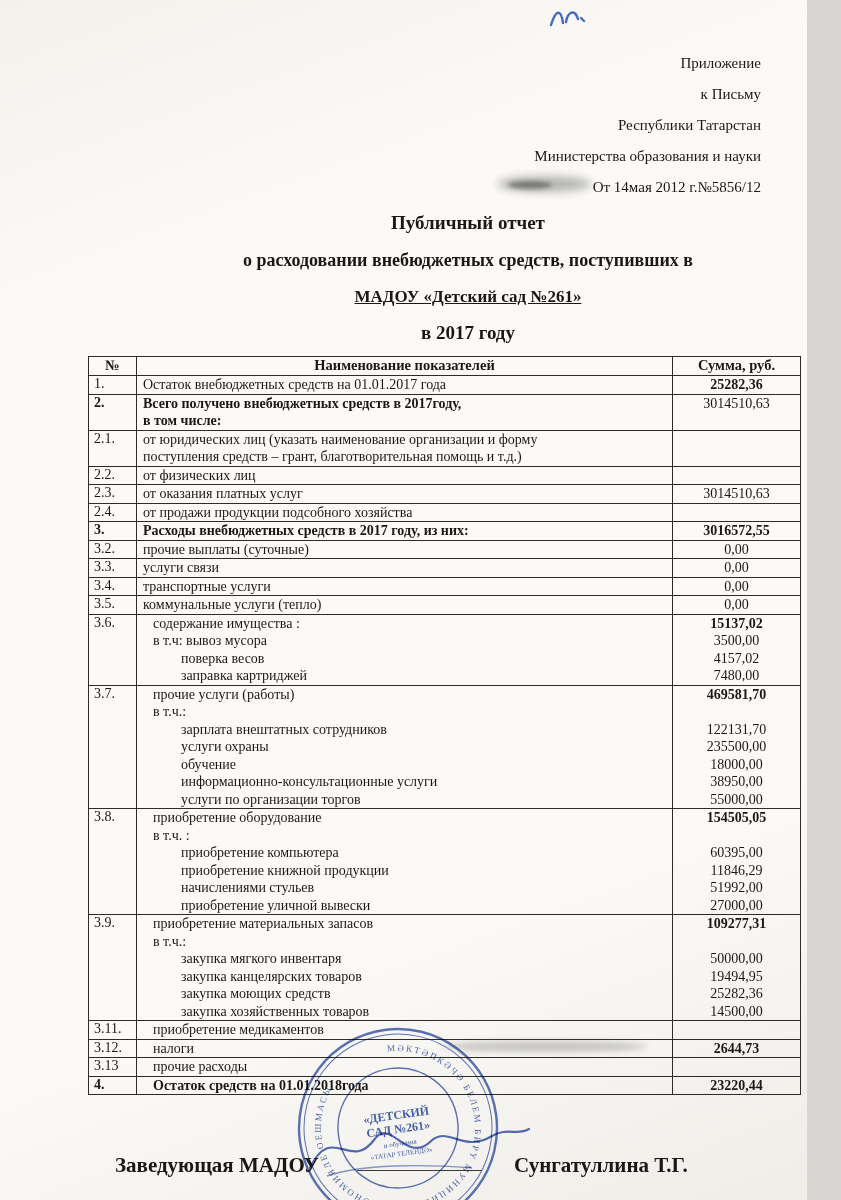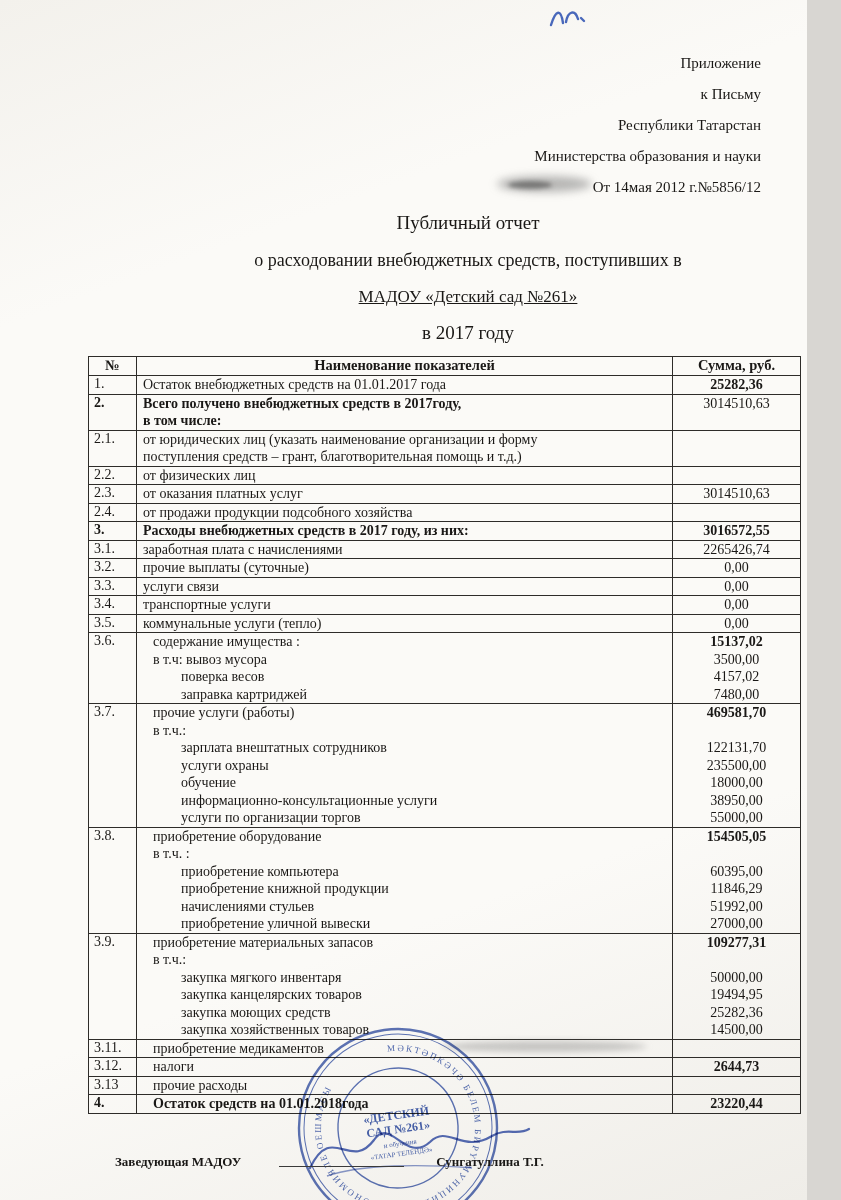--- a/index.html
+++ b/index.html
@@ -13,21 +13,21 @@
   .page {
     position: relative; width: 807px; height: 1200px; overflow: hidden;
     background: linear-gradient(160deg, #f3f1ec 0%, #fbfaf7 22%, #fbfaf7 72%, #efede8 100%);
   }
 
   
   .letter-header { position: absolute; top: 48px; right: 46px; text-align: right; font-size: 15px; }
   .letter-header .hl { line-height: 31px; white-space: nowrap; }
 
   
-  .titles { position: absolute; top: 212px; left: 112px; width: 712px; text-align: center; font-weight: normal; }
+  .titles { position: absolute; top: 212px; left: 112px; width: 712px; text-align: center; font-weight: bold; }
   .t1 { font-size: 19px; margin-bottom: 16px; }
   .t2 { font-size: 18px; margin-bottom: 16px; }
   .t3 { font-size: 17px; text-decoration: underline; margin-bottom: 15px; }
   .t4 { font-size: 19px; }
 
   
   table.report-table { position: absolute; top: 356px; left: 88px; width: 712px; border-collapse: collapse; font-size: 14px; table-layout: fixed; }
   .report-table th, .report-table td { border: 1px solid #2e2c29; vertical-align: top; }
   .report-table th { font-weight: bold; font-size: 14.5px; height: 19px; padding: 0 2px; text-align: center; }
   th.c-num { width: 48px; }
@@ -36,21 +36,21 @@
   td.c-num { padding: 0 2px 0 5px; }
   td.c-name { padding: 0; }
   td.c-sum { padding: 0; text-align: center; }
   .ln { height: 17.5px; line-height: 17.5px; white-space: nowrap; overflow: hidden; }
   .c-name .ln.i0 { padding-left: 6px; }
   .c-name .ln.i1 { padding-left: 16px; }
   .c-name .ln.i2 { padding-left: 44px; }
   .b { font-weight: bold; }
 
   
-  .footer { position: absolute; top: 1153px; left: 115px; width: 650px; font-size: 13px; font-weight: bold; display: flex; align-items: flex-end; white-space: nowrap; }
+  .footer { position: absolute; top: 1153px; left: 115px; width: 650px; font-size: 21px; font-weight: bold; display: flex; align-items: center; white-space: nowrap; }
   .sig-line { display: inline-block; width: 125px; border-bottom: 1.5px solid #3a3a3a; margin: 0 32px 3px 38px; height: 14px; }
 
   
   .smudge { position: absolute; border-radius: 50%; pointer-events: none; }
   .smudge-1 { left: 497px; top: 176px; width: 95px; height: 16px; background: rgba(100,100,100,.45); filter: blur(4px); }
   .smudge-1b { left: 508px; top: 181px; width: 44px; height: 8px; background: rgba(55,55,55,.5); filter: blur(2px); }
   .smudge-2 { left: 442px; top: 1041px; width: 205px; height: 11px; background: rgba(110,110,110,.35); filter: blur(3px); }
 
   .top-mark { position: absolute; left: 548px; top: 6px; }
   .stamp { position: absolute; left: 293px; top: 1023px; mix-blend-mode: multiply; transform: rotate(-8deg); }
@@ -150,29 +150,20 @@
             <div class="ln">&nbsp;</div>
           </td>
         </tr>
         <tr>
           <td class="c-num b">3.</td>
           <td class="c-name">
             <div class="ln i0 b">Расходы внебюджетных средств в 2017 году, из них:</div>
           </td>
           <td class="c-sum">
             <div class="ln b">3016572,55</div>
-          </td>
-        </tr>
-        <tr>
-          <td class="c-num">3.1.</td>
-          <td class="c-name">
-            <div class="ln i0">заработная плата с начислениями</div>
-          </td>
-          <td class="c-sum">
-            <div class="ln">2265426,74</div>
           </td>
         </tr>
         <tr>
           <td class="c-num">3.2.</td>
           <td class="c-name">
             <div class="ln i0">прочие выплаты (суточные)</div>
           </td>
           <td class="c-sum">
             <div class="ln">0,00</div>
           </td>

